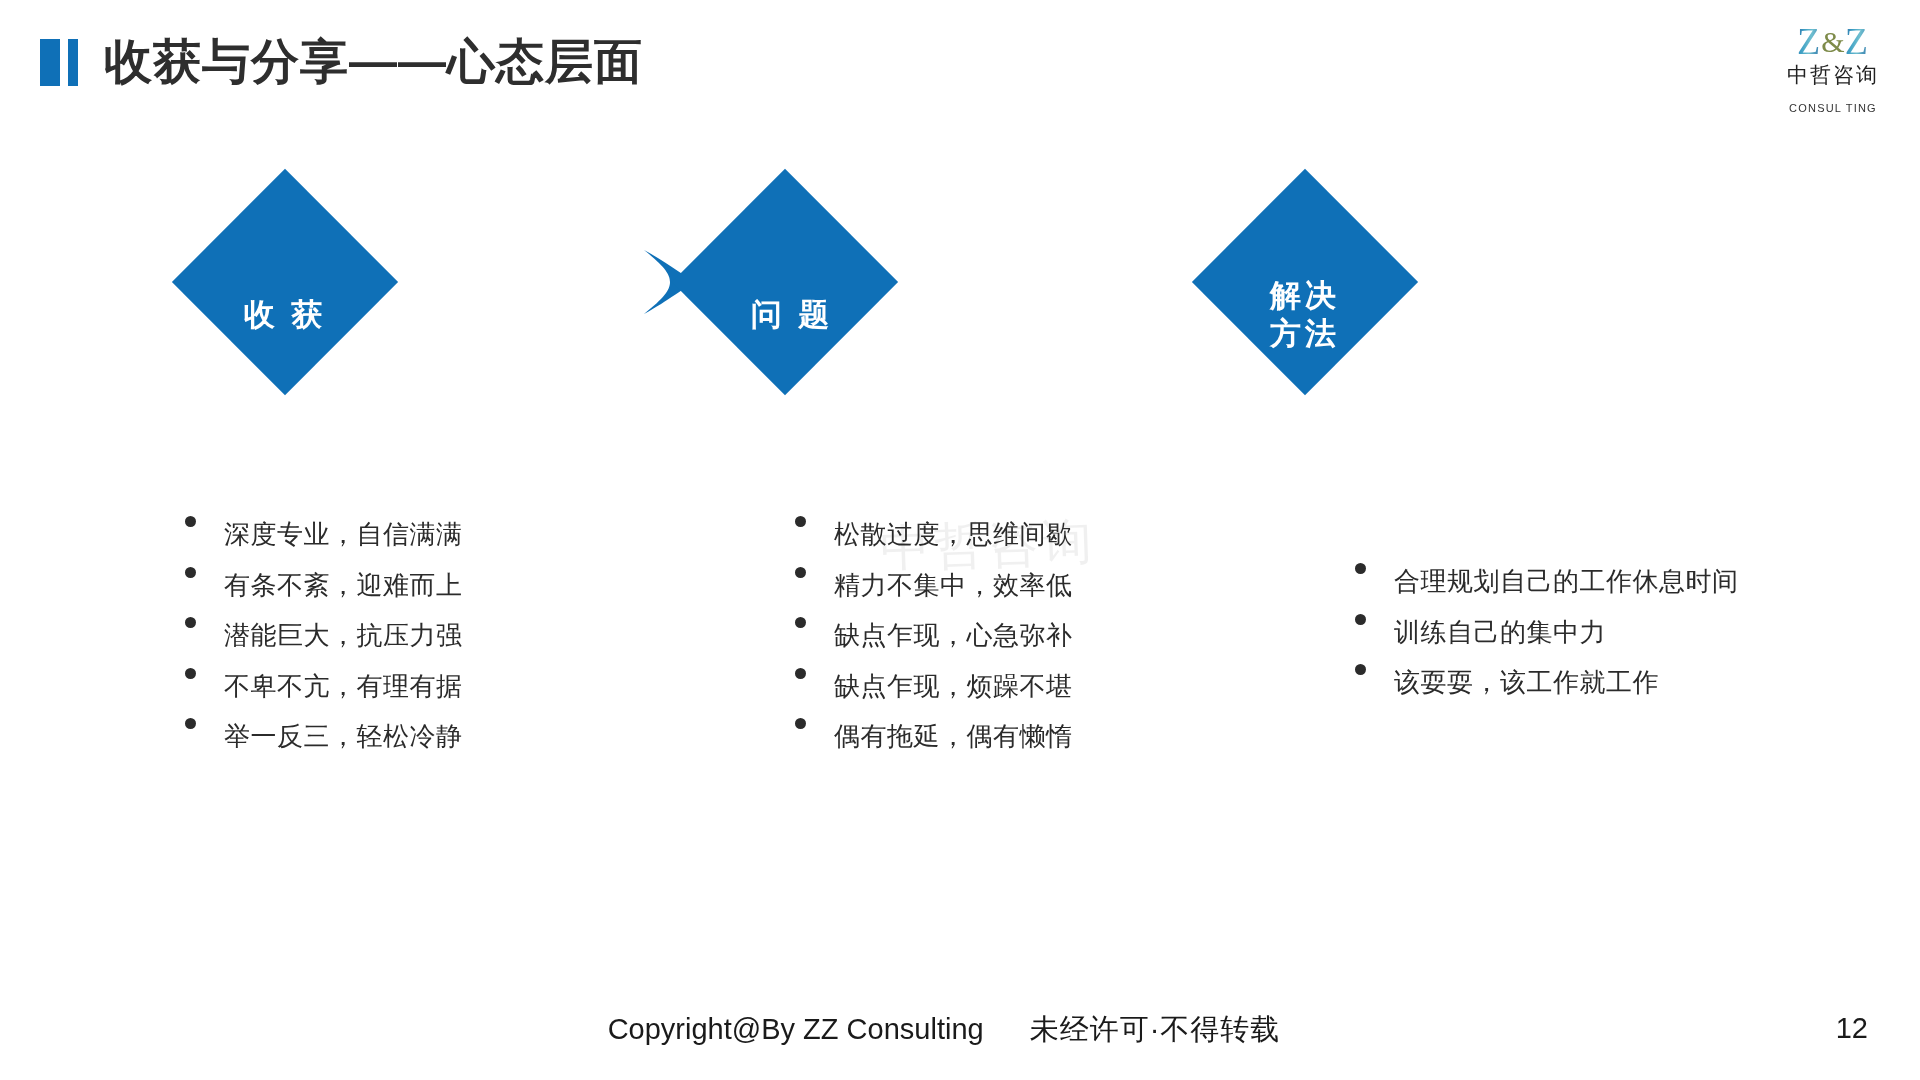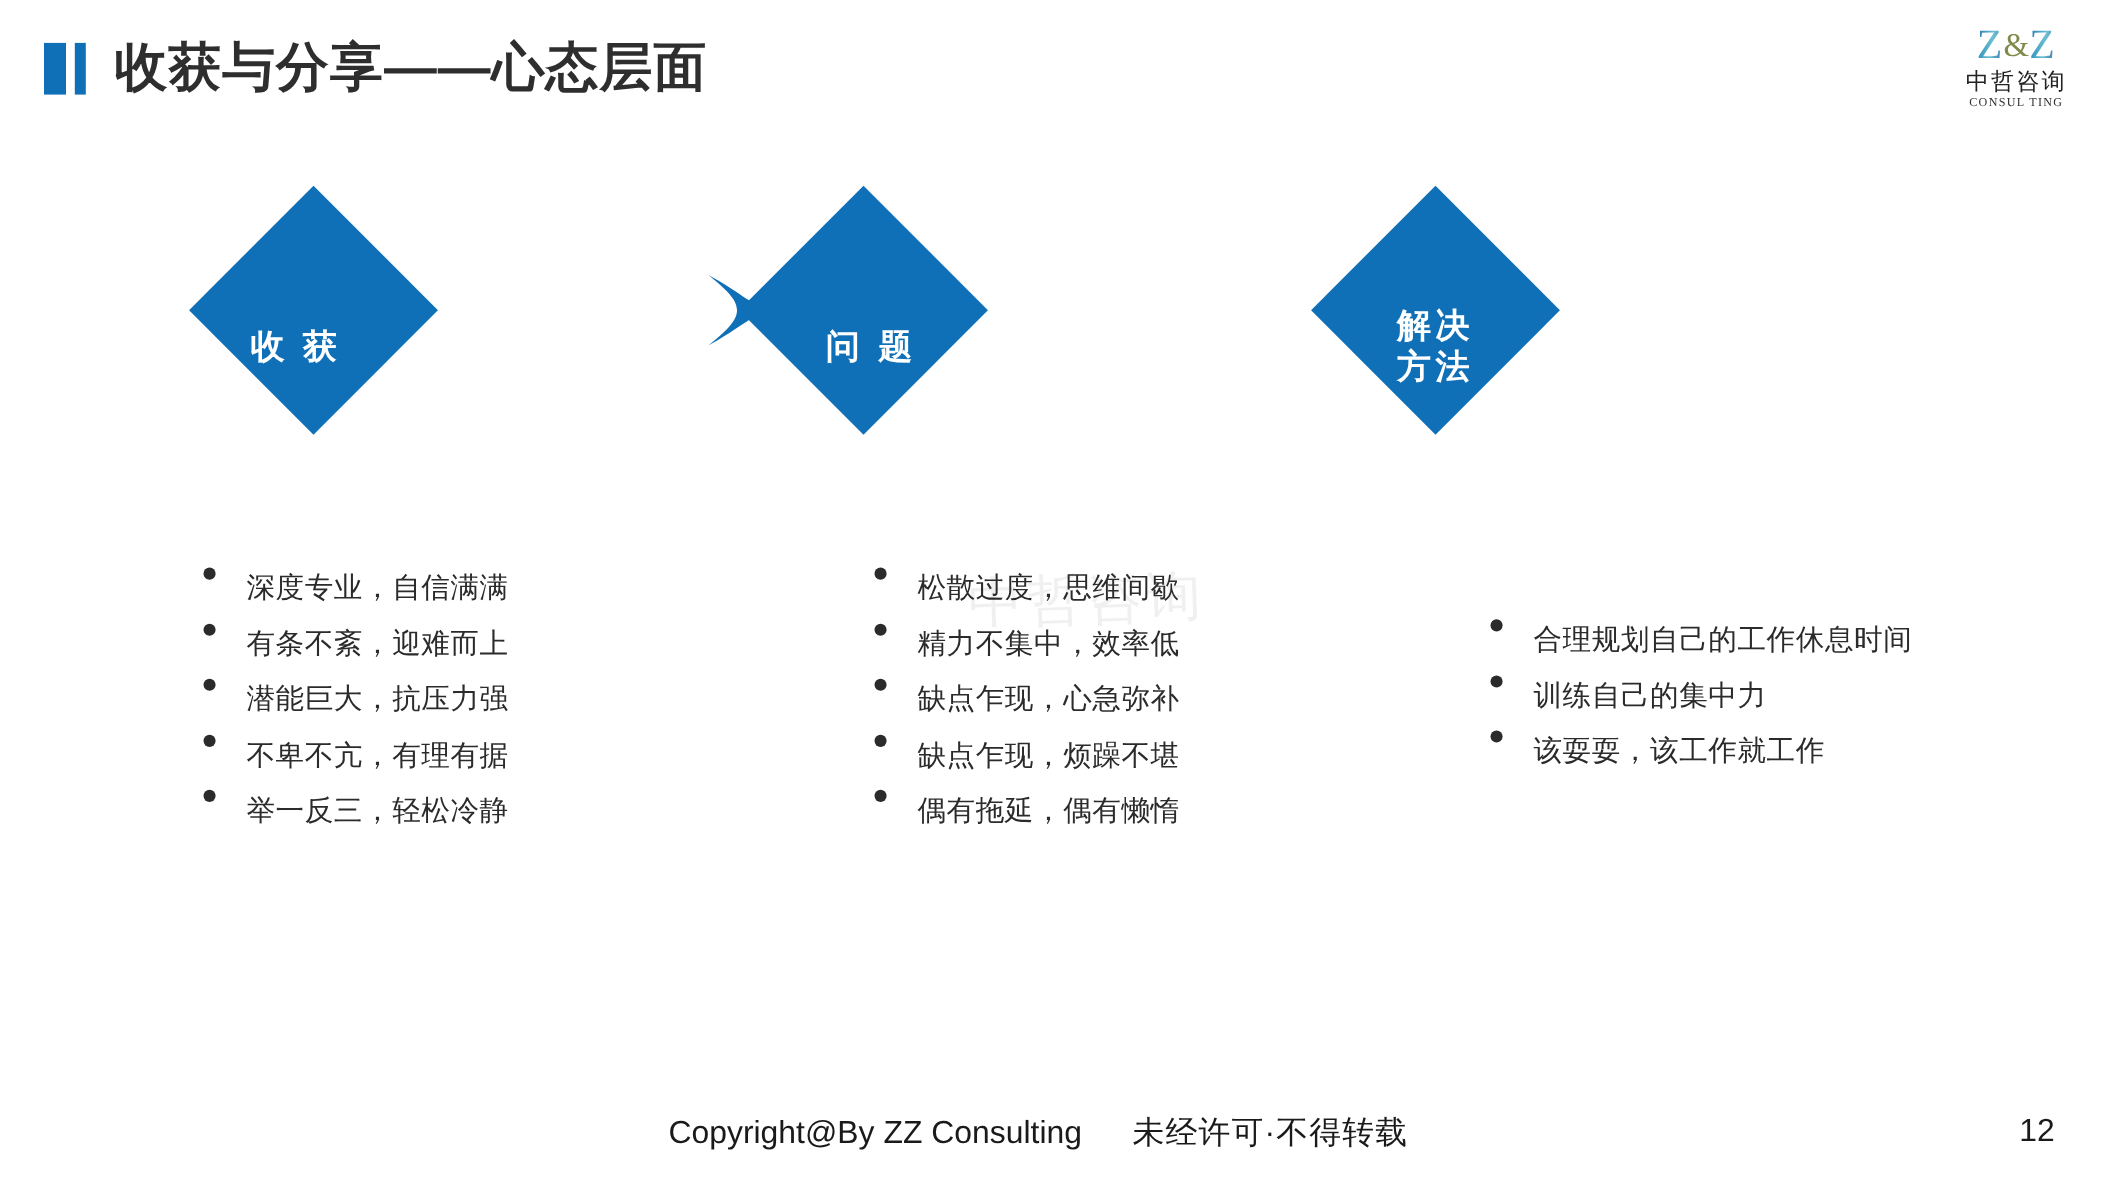--- a/index.html
+++ b/index.html
@@ -82,25 +82,24 @@
     display: inline-block;
     vertical-align: 2px;
   }
   #logo .logo-cn {
     margin-top: 4px;
     font-size: 21px;
     color: #222222;
     letter-spacing: 2px;
   }
   #logo .logo-en {
-    margin-top: 3px;
+    margin-top: 18px;
     font-size: 11px;
     color: #333333;
     letter-spacing: 1.2px;
-    font-family: Liberation Serif, serif;
   }
 
   
   #flow {
     position: absolute;
     left: 0;
     top: 170px;
     width: 1920px;
     height: 225px;
   }
@@ -123,21 +122,21 @@
     align-items: center;
     justify-content: center;
     color: #ffffff;
     font-size: 31px;
     font-weight: bold;
     letter-spacing: 4px;
     line-height: 1.22;
     pointer-events: none;
   }
   #diamond-1 { left: 205px; }
-  #label-1   { left: 189px; text-align: center; }
+  #label-1   { left: 205px; text-align: center; }
   #diamond-2 { left: 705px; }
   #label-2   { left: 712px; }
   #diamond-3 { left: 1225px; }
   #label-3   { left: 1225px; }
 
   .arrow {
     position: absolute;
     top: 78px;
     width: 62px;
     height: 68px;

